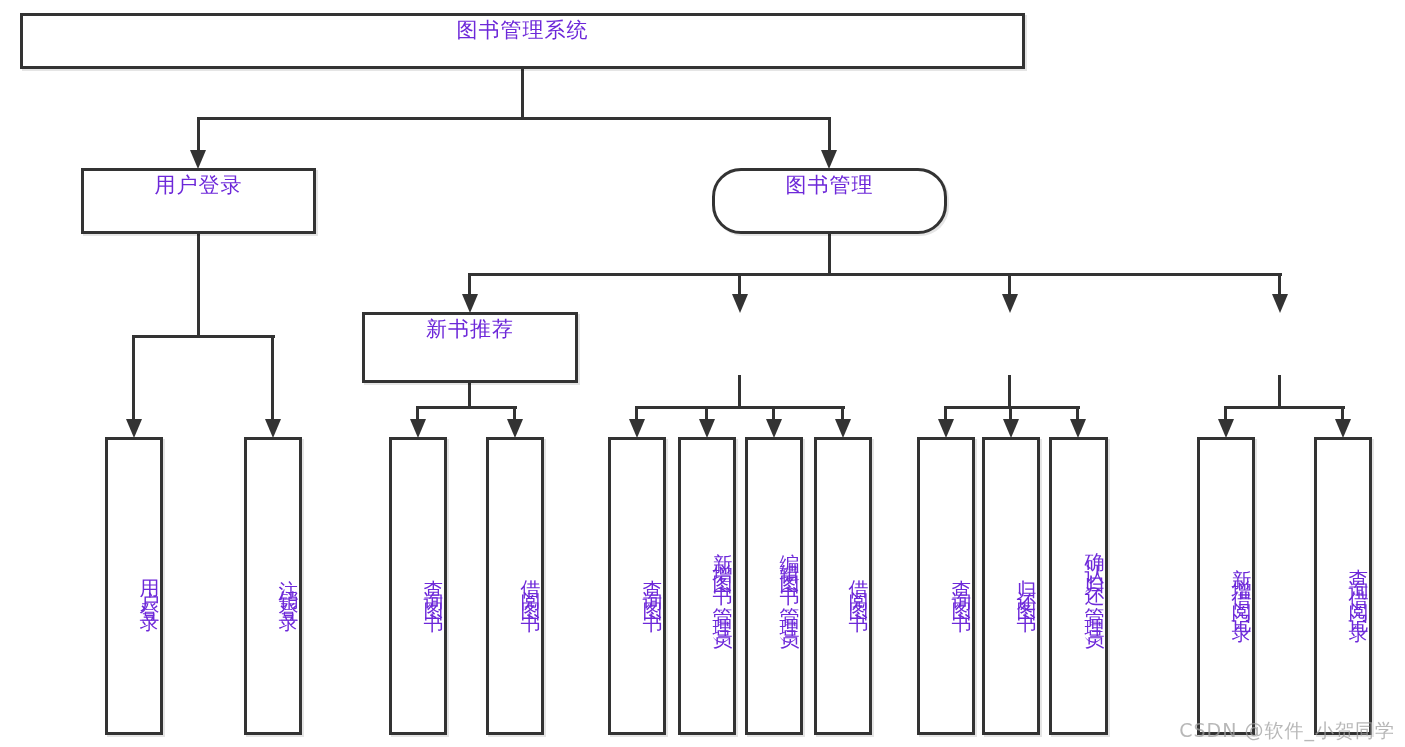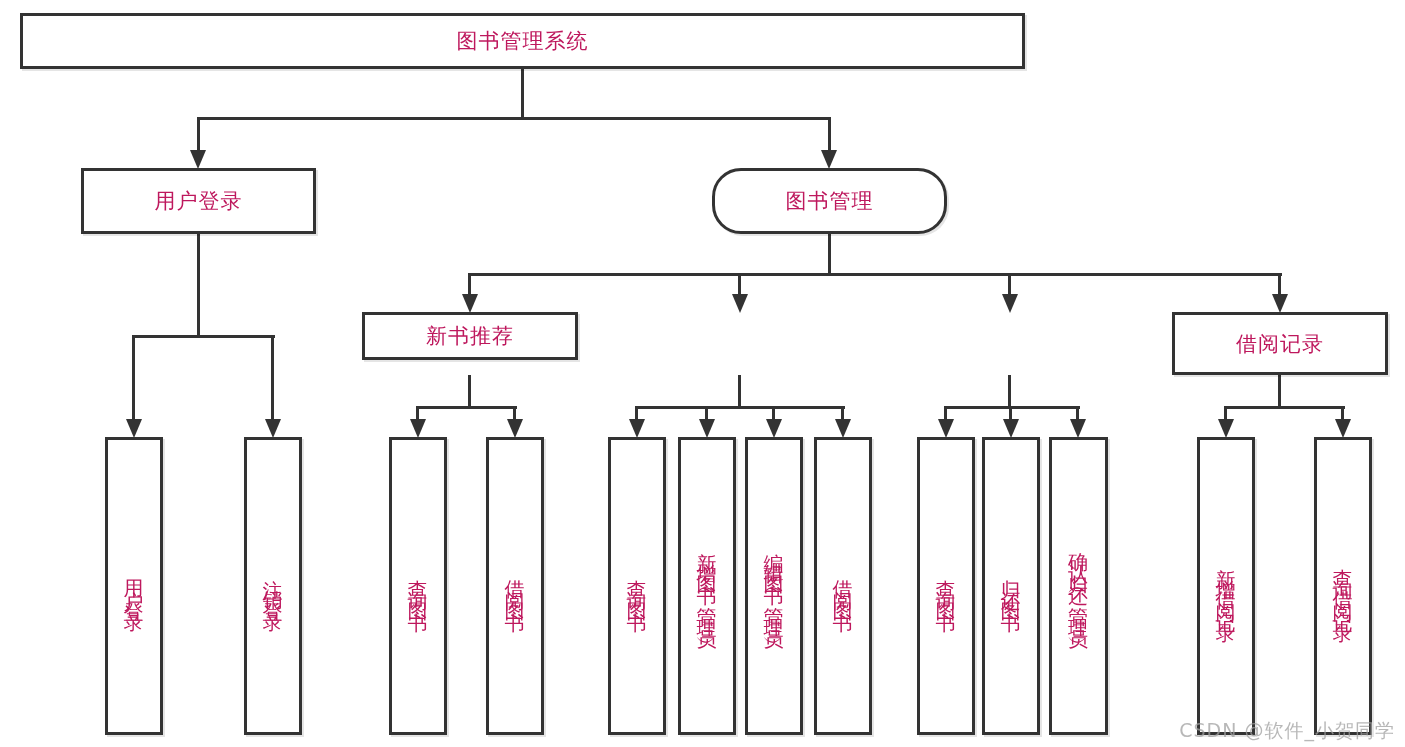--- a/index.html
+++ b/index.html
@@ -10,23 +10,23 @@
     background: #ffffff;
     font-family: "DejaVu Sans", sans-serif;
     overflow: hidden;
   }
   .node {
     position: absolute;
     box-sizing: border-box;
     border: 3px solid #333333;
     background: #ffffff;
     display: flex;
-    align-items: center;
+    align-items: flex-start;
     justify-content: center;
-    color: #be185d;
+    color: #6d28d9;
     box-shadow: 2px 2px 0 rgba(0,0,0,0.10);
   }
   .node-h { font-size: 21px; letter-spacing: 1px; white-space: nowrap; }
   .node-v {
     writing-mode: vertical-rl;
     text-orientation: mixed;
     font-size: 20px;
     letter-spacing: 11px;
     line-height: 1;
   }
@@ -116,25 +116,22 @@
     <span>图书管理系统</span>
   </div>
 
   <div class="node node-h" style="left:81px; top:168px; width:235px; height:66px;">
     <span>用户登录</span>
   </div>
   <div class="node node-h" style="left:712px; top:168px; width:235px; height:66px;border-radius:29px;">
     <span>图书管理</span>
   </div>
 
-  <div class="node node-h" style="left:362px; top:312px; width:216px; height:48px;">
+  <div class="node node-h" style="left:362px; top:312px; width:216px; height:71px;">
     <span>新书推荐</span>
-  </div>
-  <div class="node node-h" style="left:1172px; top:312px; width:216px; height:63px;">
-    <span>借阅记录</span>
   </div>
 
   <div class="node node-v" style="left:105px; top:437px; width:58px; height:298px;">
     <span>用户登录</span>
   </div>
   <div class="node node-v" style="left:244px; top:437px; width:58px; height:298px;">
     <span>注销登录</span>
   </div>
 
   <div class="node node-v" style="left:389px; top:437px; width:58px; height:298px;">

